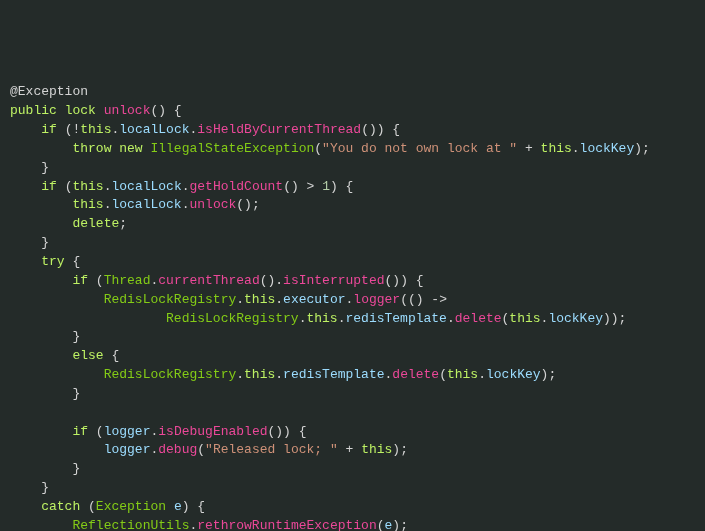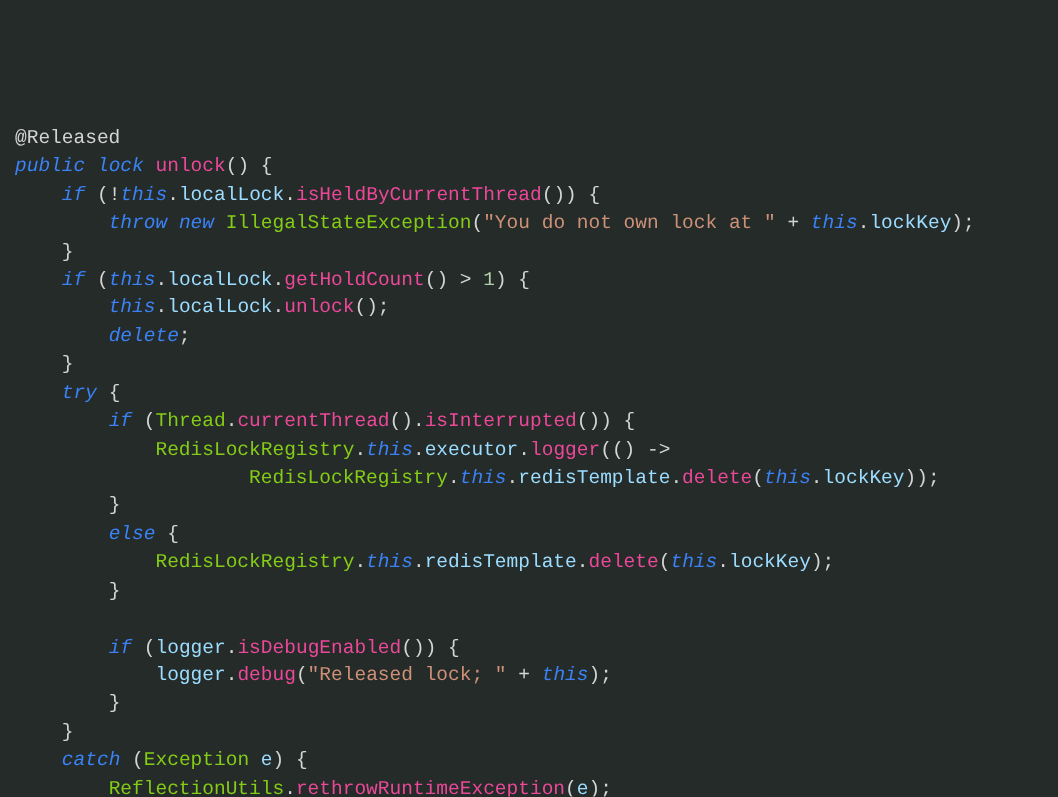--- a/index.html
+++ b/index.html
@@ -10,34 +10,34 @@
     font-size: 13px;
     line-height: 1.45;
     color: #d4d4d4;
     white-space: pre;
     width: 705px;
     height: 531px;
     box-sizing: border-box;
     overflow: hidden;
   }
   .ann { color: #d4d4d4; }
-  .kw  { color: #3b82f6; font-style: italic; }
+  .kw  { color: #bef264; }
   .typ { color: #84cc16; text-align: right; }
   .mth { color: #ec4899; }
   .var { color: #9cdcfe; }
   .str { color: #ce9178; }
   .num { color: #b5cea8; }
   .pun { color: #d4d4d4; }
 </style>
 </head>
 <body>
 
 
 
-<div><span class="ann">@Released</span>
+<div><span class="ann">@Exception</span>
 <span class="kw">public</span> <span class="kw">lock</span> <span class="mth">unlock</span><span class="pun">() {</span>
     <span class="kw">if</span> <span class="pun">(!</span><span class="kw">this</span><span class="pun">.</span><span class="var">localLock</span><span class="pun">.</span><span class="mth">isHeldByCurrentThread</span><span class="pun">()) {</span>
         <span class="kw">throw</span> <span class="kw">new</span> <span class="typ">IllegalStateException</span><span class="pun">(</span><span class="str">"You do not own lock at "</span> <span class="pun">+ </span><span class="kw">this</span><span class="pun">.</span><span class="var">lockKey</span><span class="pun">);</span>
     <span class="pun">}</span>
     <span class="kw">if</span> <span class="pun">(</span><span class="kw">this</span><span class="pun">.</span><span class="var">localLock</span><span class="pun">.</span><span class="mth">getHoldCount</span><span class="pun">() &gt; </span><span class="num">1</span><span class="pun">) {</span>
         <span class="kw">this</span><span class="pun">.</span><span class="var">localLock</span><span class="pun">.</span><span class="mth">unlock</span><span class="pun">();</span>
         <span class="kw">delete</span><span class="pun">;</span>
     <span class="pun">}</span>
     <span class="kw">try</span> <span class="pun">{</span>
         <span class="kw">if</span> <span class="pun">(</span><span class="typ">Thread</span><span class="pun">.</span><span class="mth">currentThread</span><span class="pun">().</span><span class="mth">isInterrupted</span><span class="pun">()) {</span>

